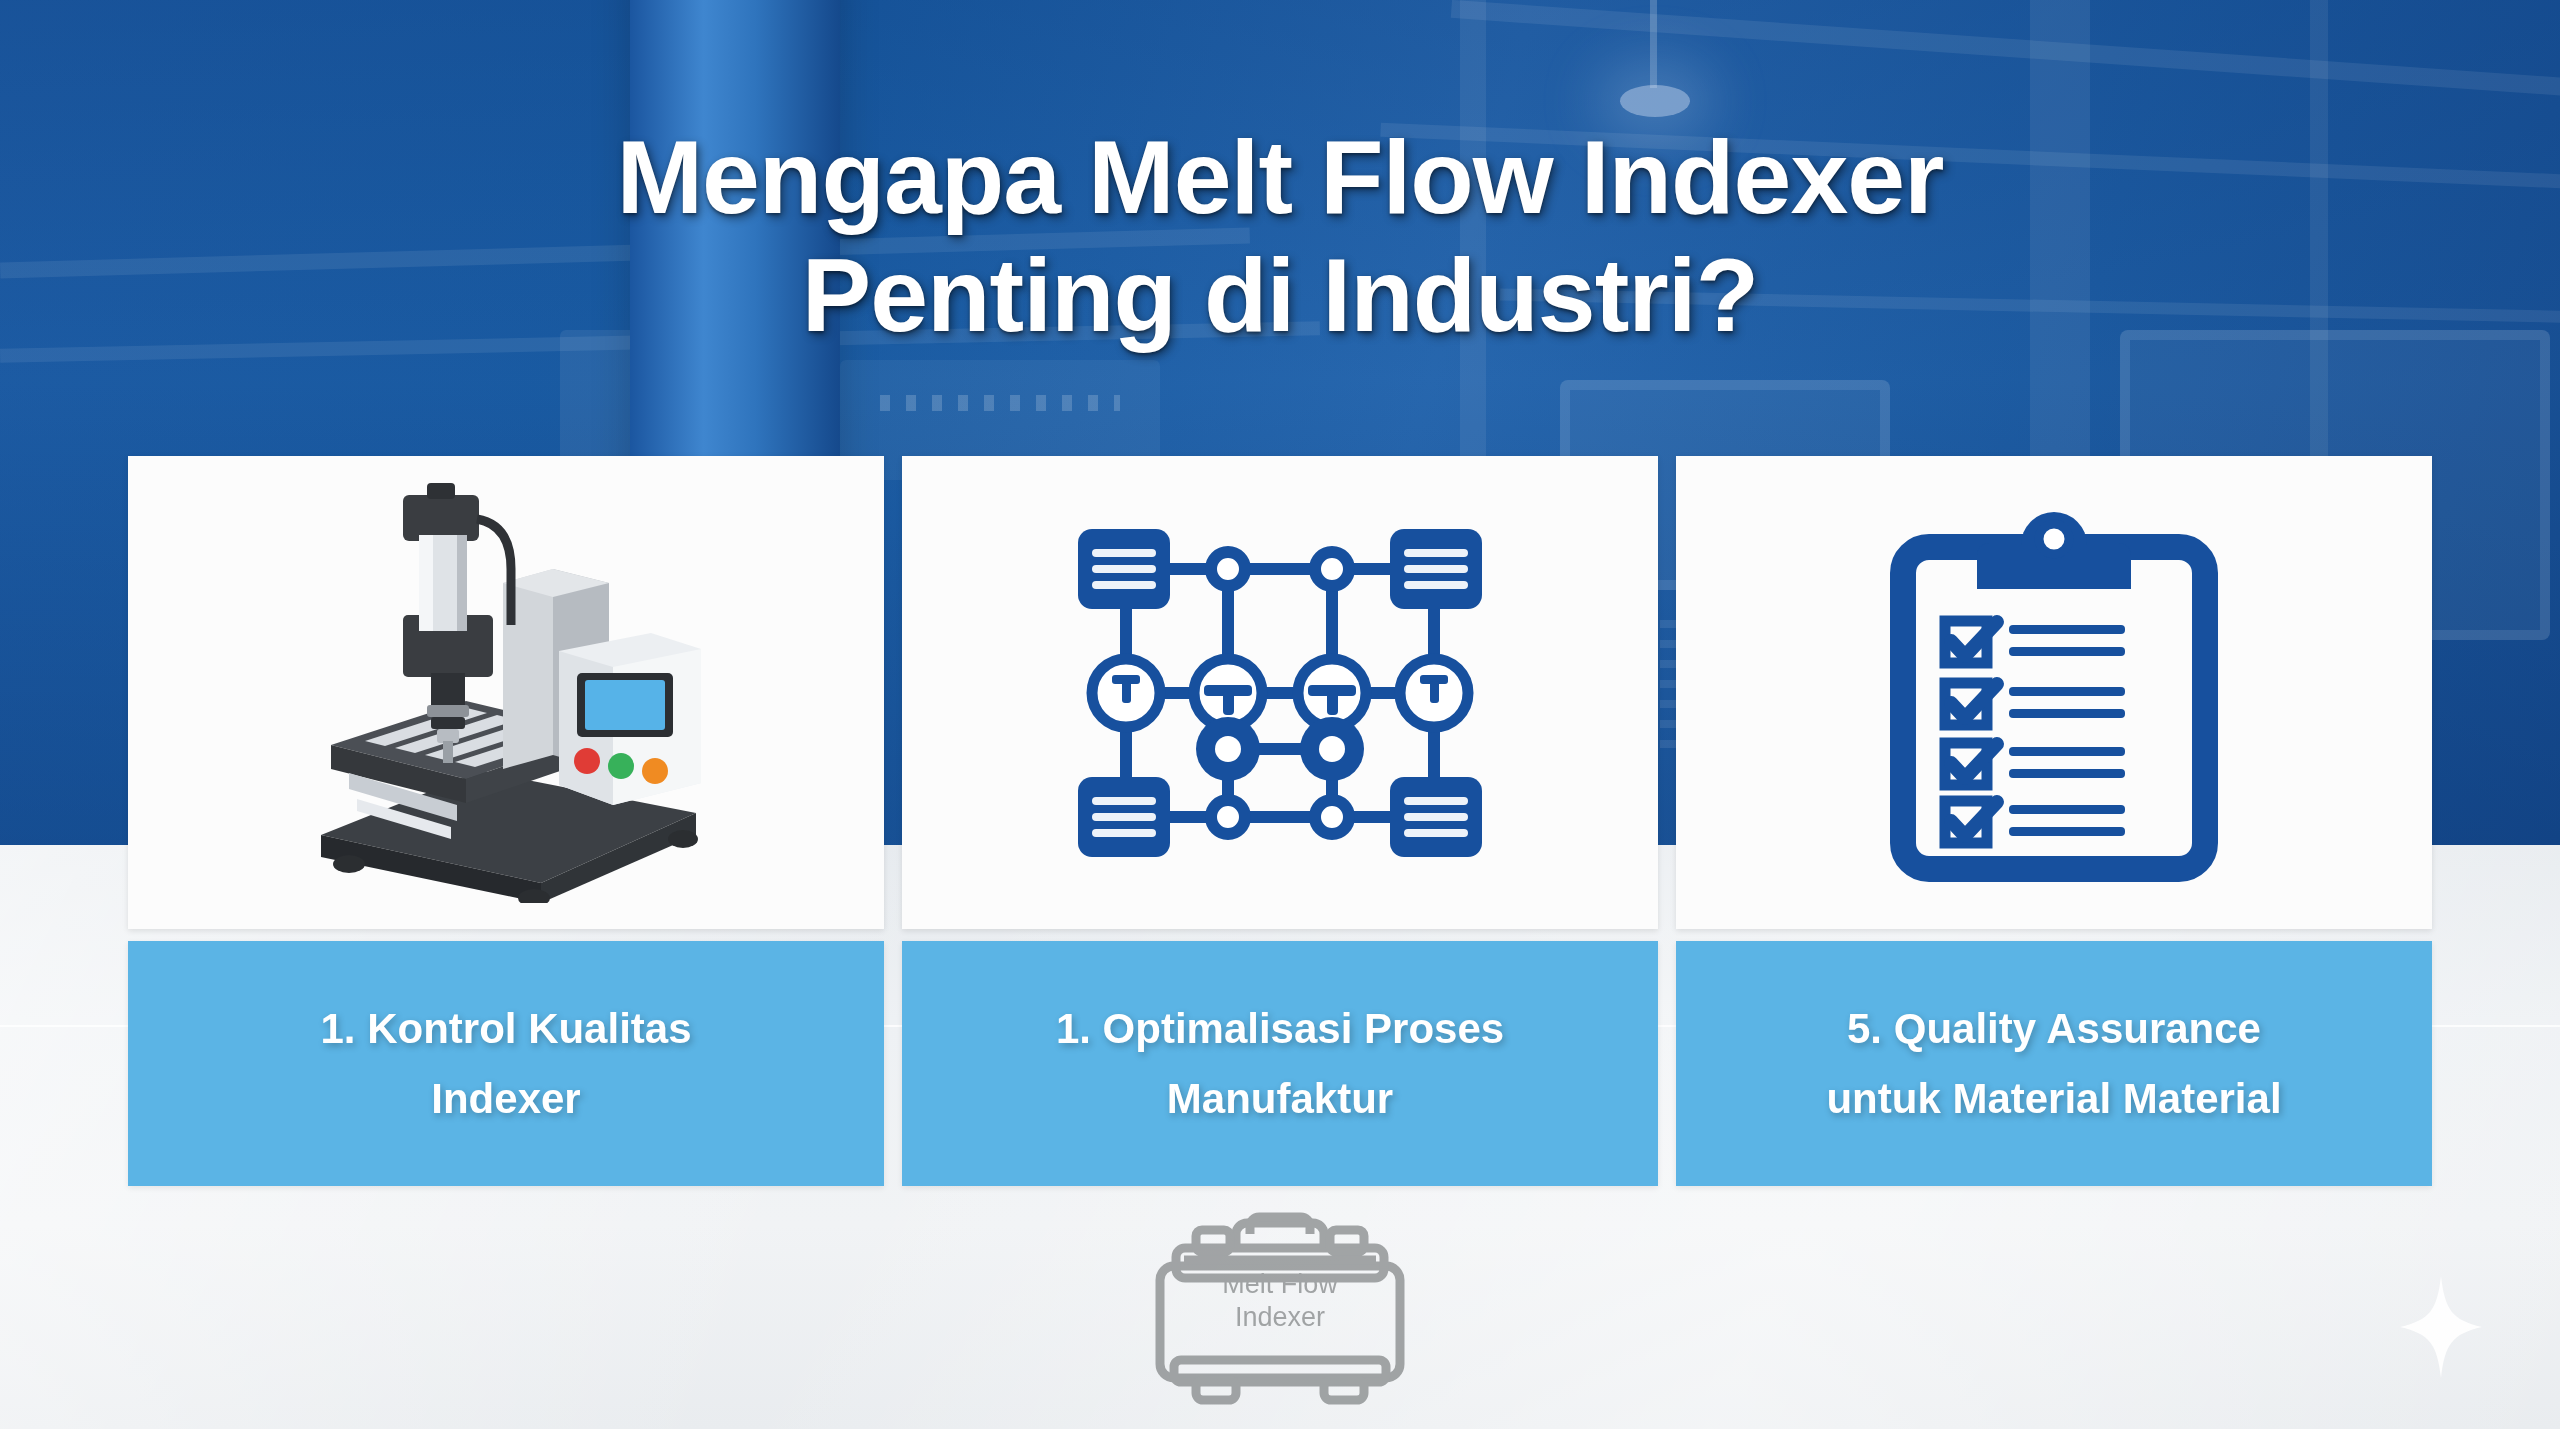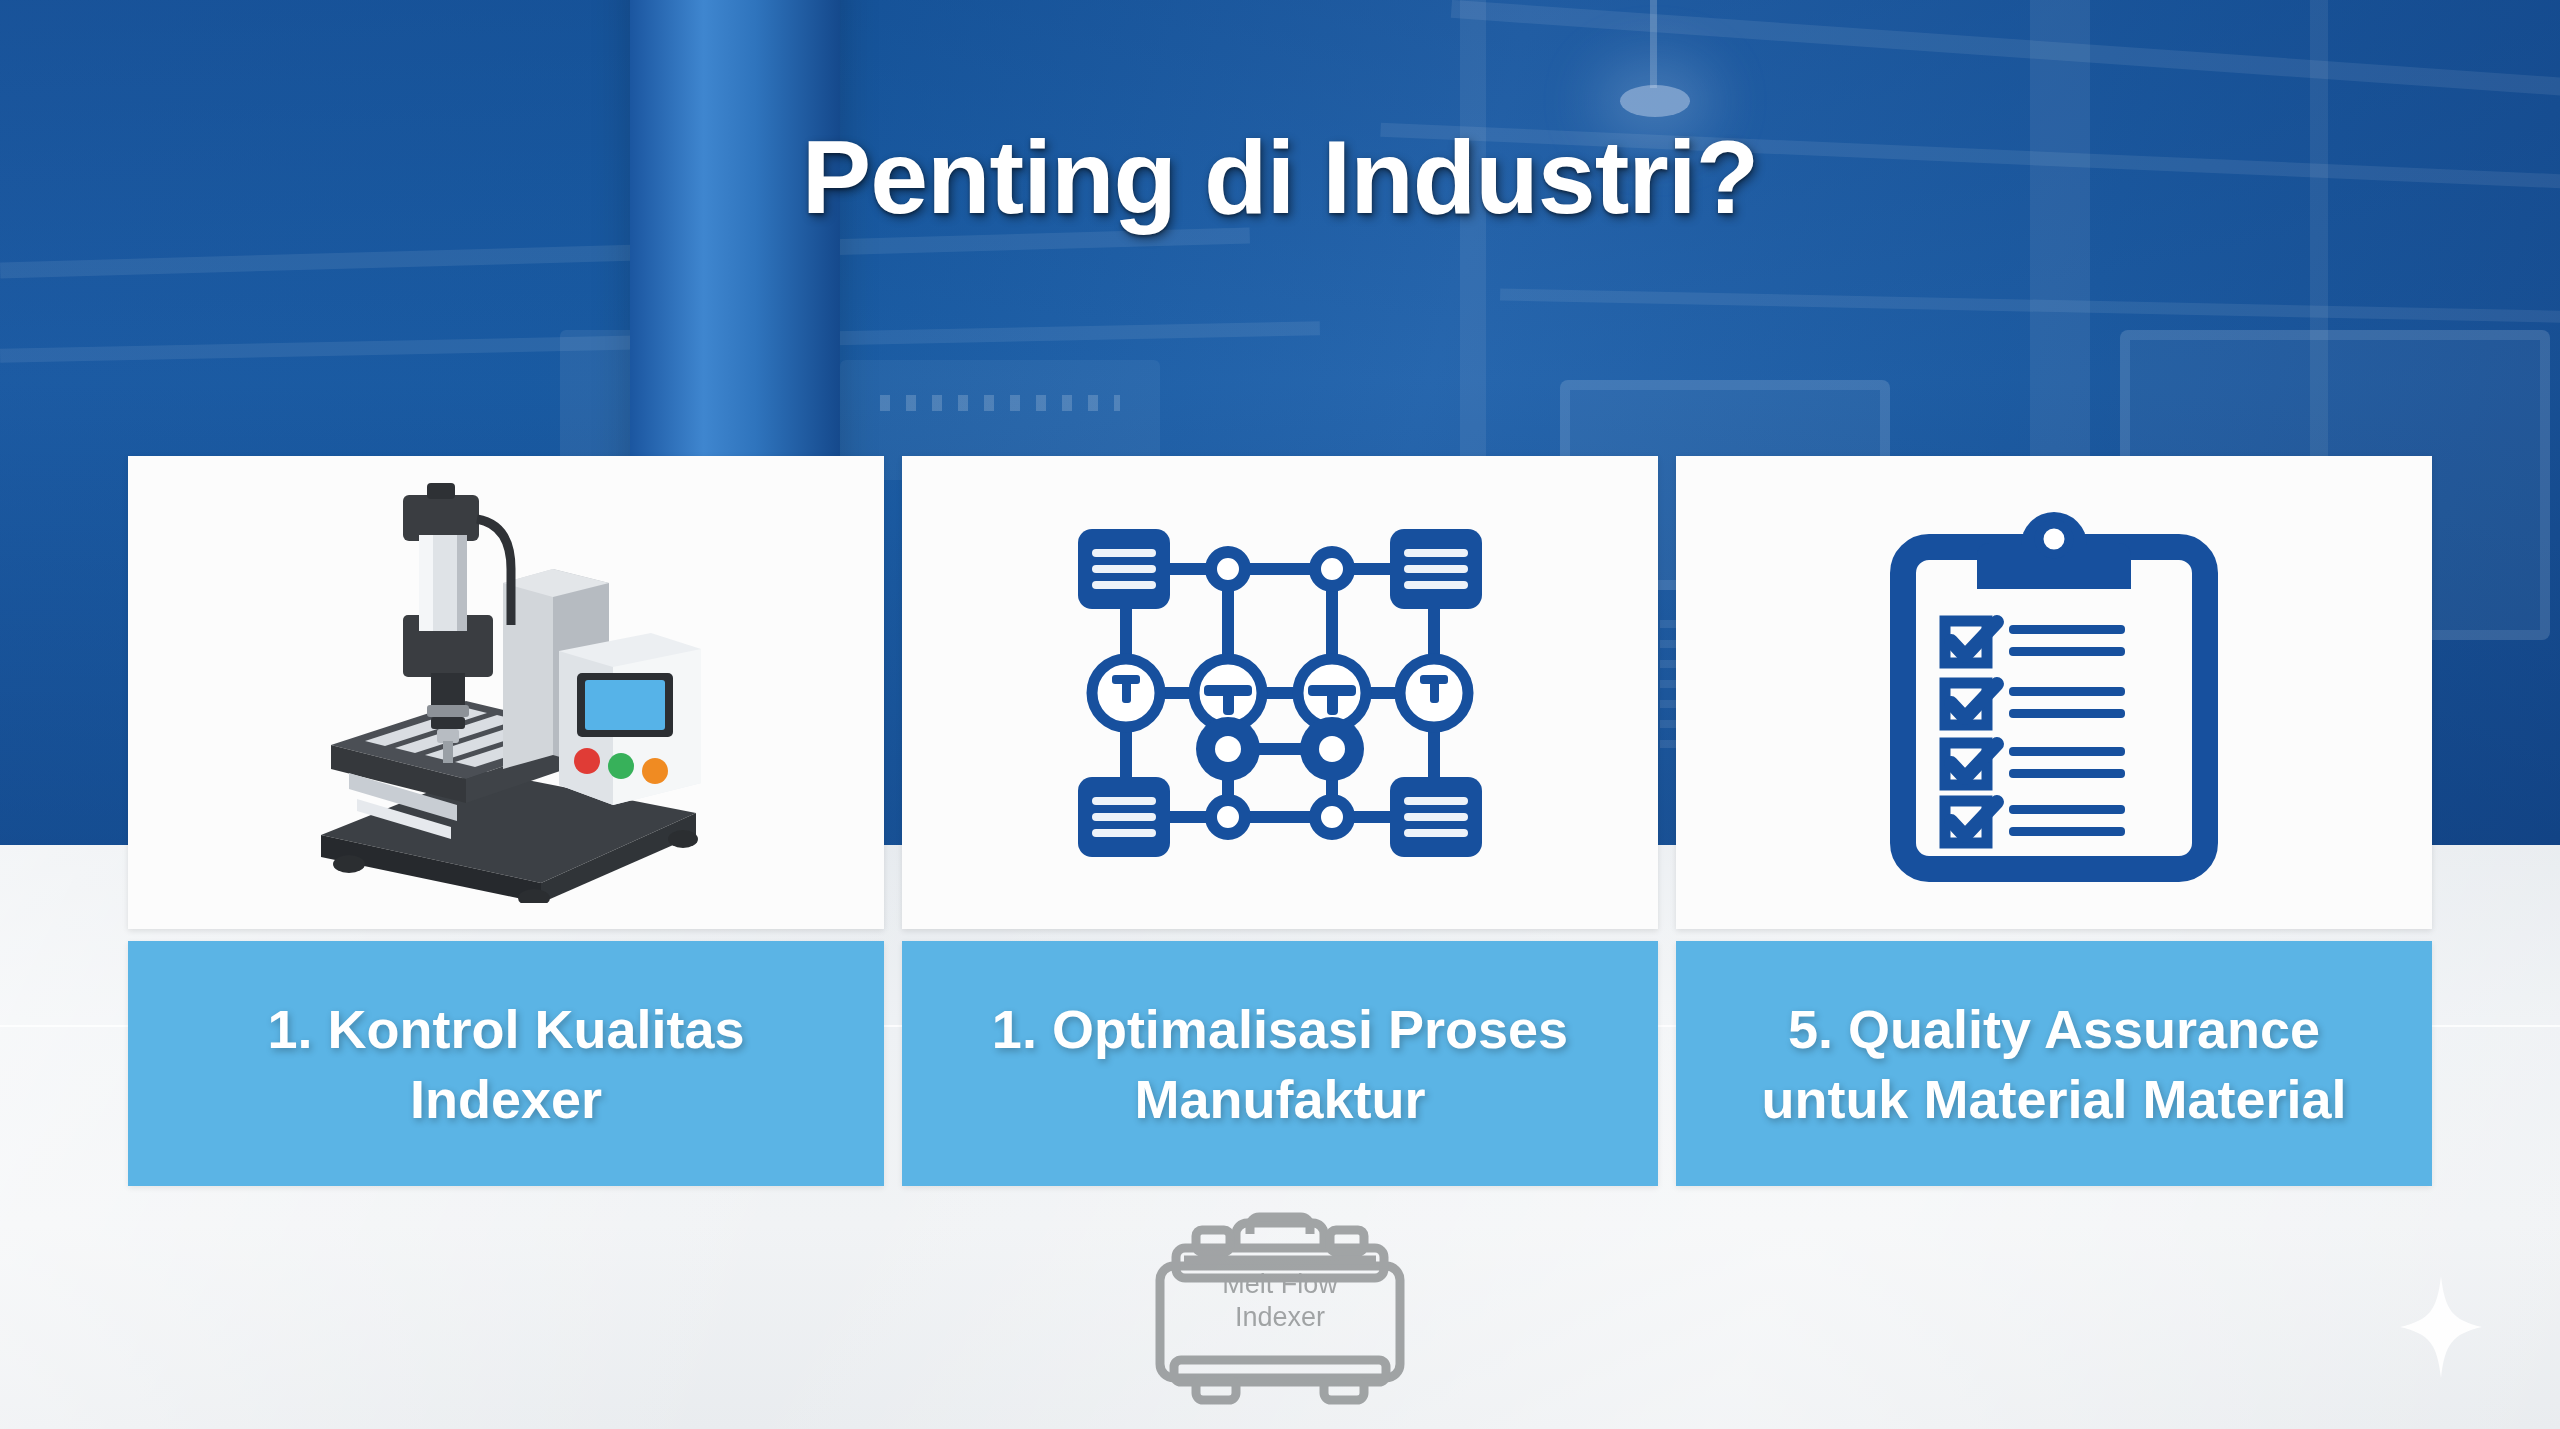--- a/index.html
+++ b/index.html
@@ -131,21 +131,21 @@
   .card-caption {
     margin-top:12px;
     height:245px;
     background:#5bb4e5;
     display:flex; align-items:center; justify-content:center;
     padding:0 34px;
     box-shadow:0 2px 6px rgba(0,0,0,.08);
   }
   .card-caption span {
     color:#ffffff;
-    font-size:54px;
+    font-size:42px;
     line-height:70px;
     font-weight:bold;
     text-align:center;
     text-shadow:2px 3px 7px rgba(0,0,0,.25);
   }
 
   
   .watermark {
     position:absolute; left:1140px; top:1208px; width:280px; height:200px;
     z-index:7; opacity:.62;
@@ -186,20 +186,21 @@
     <div class="pipe-flange"></div>
     <div class="pipe-bell"></div>
   </div>
 
   <div class="bg-bottom">
     <div class="floorsheen"></div>
     <div class="floorline"></div>
   </div>
 
   <div class="title-wrap">
+    <div class="title-line">Mengapa Melt Flow Indexer</div>
     <div class="title-line">Penting di Industri?</div>
   </div>
 
   <div class="cards">
 
     <div class="card">
       <div class="card-media">
         <svg width="430" height="420" viewBox="0 0 430 420">
 
           <polygon points="30,352 190,288 405,330 250,400" fill="#3c4045"></polygon>

